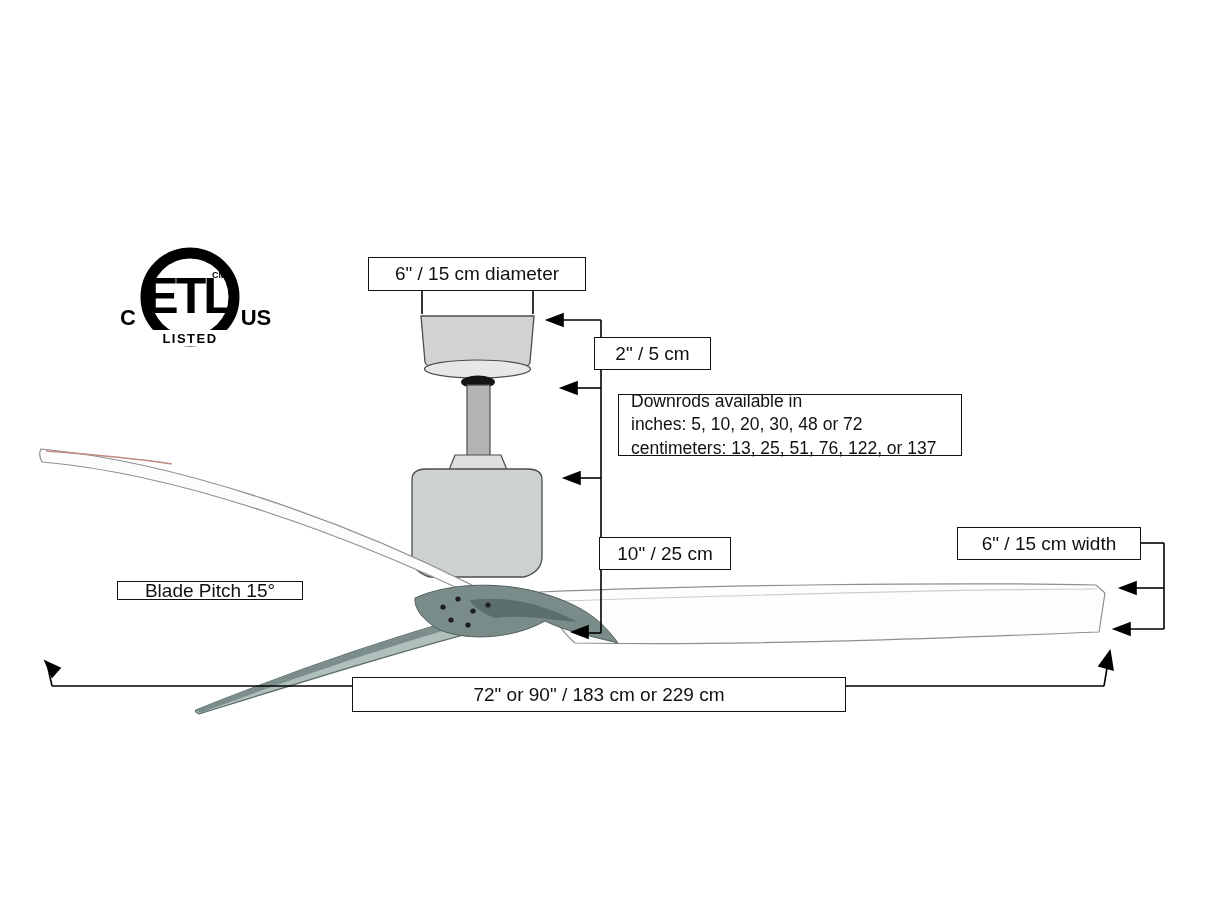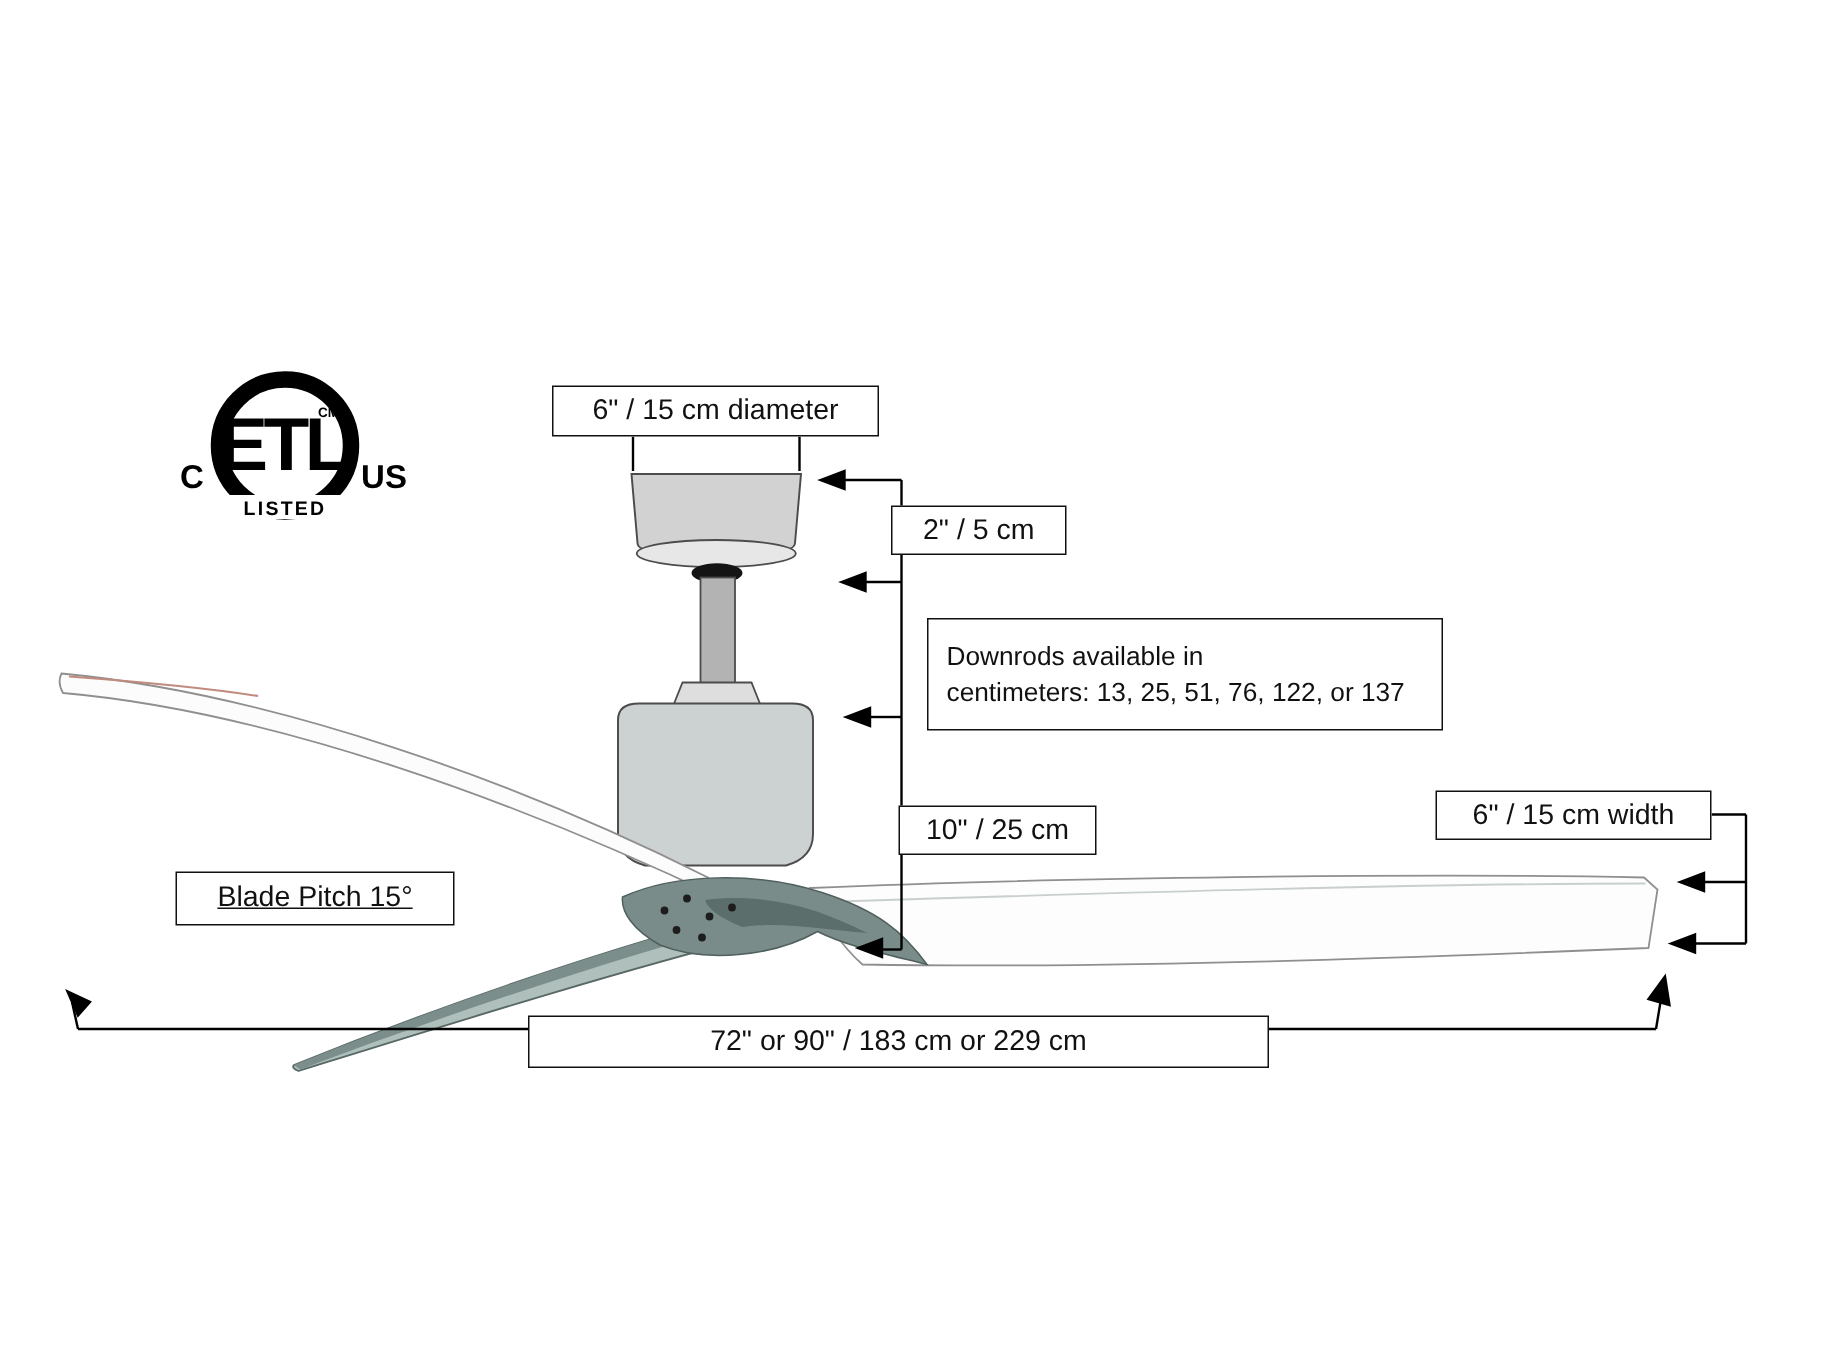--- a/index.html
+++ b/index.html
@@ -26,24 +26,24 @@
   .label-box.multiline{
     flex-direction:column;
     align-items:flex-start;
     justify-content:center;
     font-size:17.5px;
     line-height:1.32;
     padding:6px 12px;
   }
   #lbl-diameter   {left:368px; top:257px; width:218px; height:34px;}
   #lbl-canopy-h   {left:594px; top:337px; width:117px; height:33px;}
-  #lbl-downrods   {left:618px; top:412px; width:344px; height:75px;}
+  #lbl-downrods   {left:618px; top:394px; width:344px; height:62px;}
   #lbl-motor-h    {left:599px; top:537px; width:132px; height:33px;}
   #lbl-blade-w    {left:957px; top:527px; width:184px; height:33px;}
-  #lbl-pitch      {left:117px; top:581px; width:186px; height:36px;text-decoration:underline;}
+  #lbl-pitch      {left:117px; top:581px; width:186px; height:19px;}
   #lbl-span       {left:352px; top:677px; width:494px; height:35px;}
 </style>
 </head>
 <body>
 
 <div id="canvas">
 
   <svg id="drawing" width="1214" height="899" viewBox="0 0 1214 899">
 
     <g>
@@ -139,20 +139,21 @@
   <div class="label-box" id="lbl-diameter">
     <span>6" / 15 cm diameter</span>
   </div>
 
   <div class="label-box" id="lbl-canopy-h">
     <span>2" / 5 cm</span>
   </div>
 
   <div class="label-box multiline" id="lbl-downrods">
     <div>Downrods available in</div>
+    <div>inches: 5, 10, 20, 30, 48 or 72</div>
     <div>centimeters: 13, 25, 51, 76, 122, or 137</div>
   </div>
 
   <div class="label-box" id="lbl-motor-h">
     <span>10" / 25 cm</span>
   </div>
 
   <div class="label-box" id="lbl-blade-w">
     <span>6" / 15 cm width</span>
   </div>

